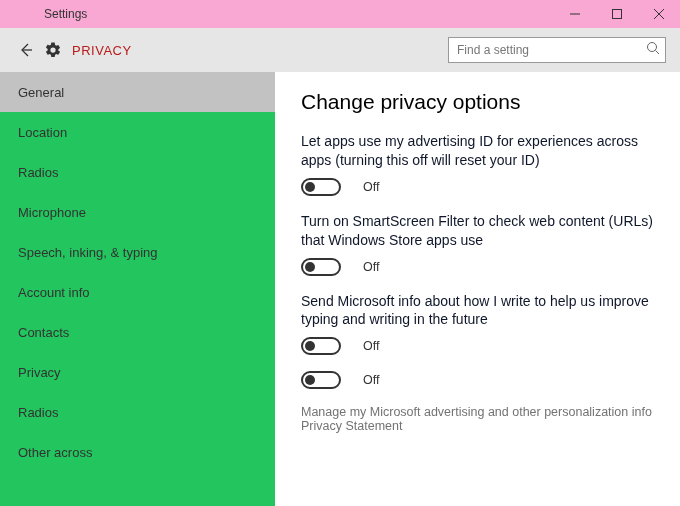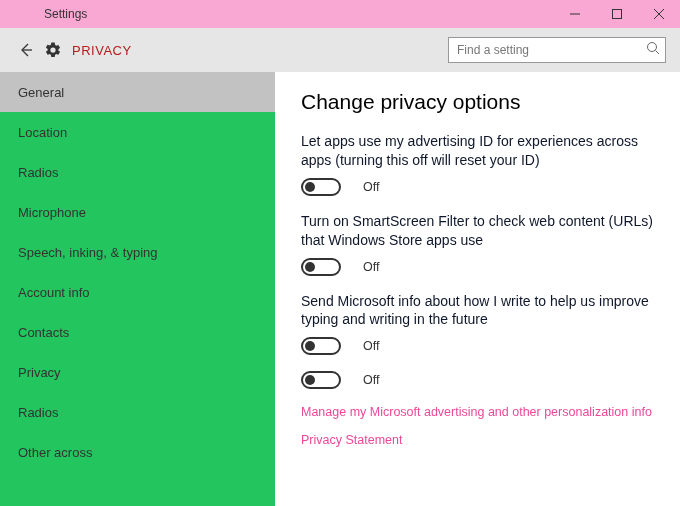--- a/index.html
+++ b/index.html
@@ -23,21 +23,21 @@
   .side-item.selected { background: #c2c2c2; }
   .main { flex: 1; background: #fff; padding: 18px 26px 20px 26px; overflow-y: auto; }
   .main-heading { font-size: 21px; font-weight: 400; color: #000000; margin-bottom: 18px; }
   .setting { margin-bottom: 16px; }
   .setting-desc { font-size: 14px; color: #0f172a; line-height: 1.35; margin-bottom: 8px; }
   .toggle-row { display: flex; align-items: center; gap: 22px; }
   .toggle { width: 40px; height: 18px; border: 2px solid #333; border-radius: 10px; position: relative; background: #fff; }
   .toggle.off .knob { left: 2px; }
   .knob { position: absolute; top: 2px; width: 10px; height: 10px; background: #333; border-radius: 50%; }
   .toggle-label { font-size: 12.5px; color: #333; }
-  .link-row { font-size: 12.5px; color: #ec4899; margin-top: 14px; }
+  .link-row { font-size: 12.5px; color: #737373; }
 </style>
 </head>
 <body>
 
 <div class="titlebar">
   <span class="titlebar-title">Settings</span>
   <div class="win-controls">
     <div class="win-btn">
       <svg width="10" height="10">
           <line x1="0" y1="5" x2="10" y2="5" stroke="#333" stroke-width="1"></line>

